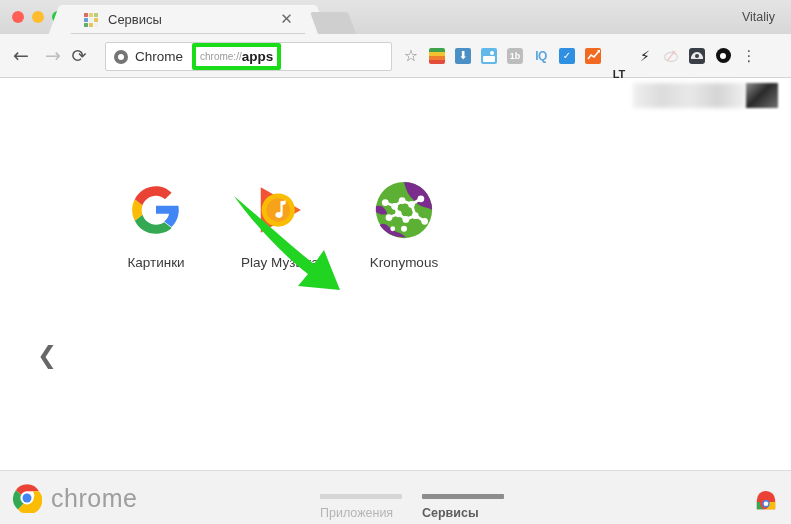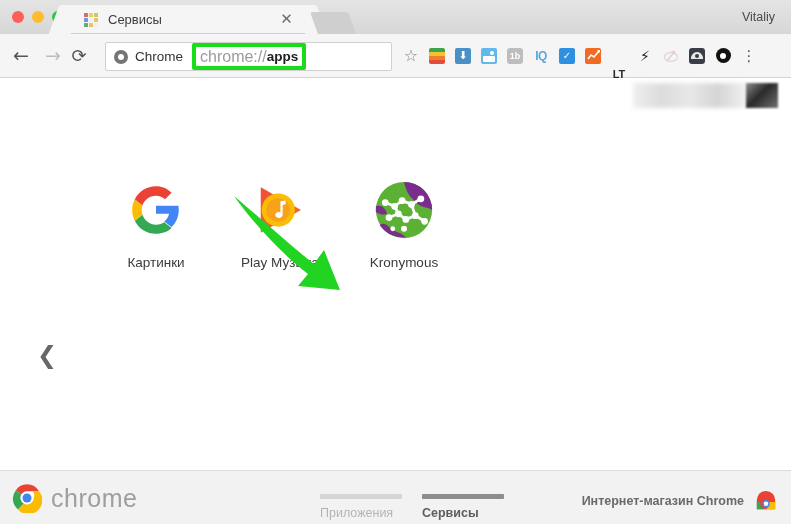--- a/index.html
+++ b/index.html
@@ -97,21 +97,21 @@
     border-radius:50%;background:#fff;
   }
   .omni-label{
     margin-left:7px;font-size:13.5px;color:#333;white-space:nowrap;
   }
   .url-highlight{
     margin-left:9px;border:4px solid #19dd19;background:#fff;
     height:19px;display:flex;align-items:center;padding:0 4px;
     border-radius:2px;
   }
-  .url-scheme{font-size:16px;color:#9b9b9b;}
+  .url-scheme{font-size:10px;color:#9b9b9b;}
   .url-path{font-size:13.5px;color:#202020;font-weight:bold;}
 
   
   .icons{position:absolute;left:398px;top:8px;height:27px;display:flex;align-items:center;gap:0;}
   .ic{width:26px;height:27px;display:flex;align-items:center;justify-content:center;position:relative;}
   .ic-star{color:#8a8a8a;font-size:16px;font-family:"DejaVu Sans",sans-serif;}
 
   .sq{width:16px;height:16px;border-radius:2px;position:relative;overflow:hidden;}
   .sq.books{background:#f3f3f3;}
   .sq.books i{display:block;height:4px;width:100%;}
@@ -410,21 +410,20 @@
       <span class="bar"></span>
       <span class="lbl">Приложения</span>
     </div>
     <div class="ftab active">
       <span class="bar"></span>
       <span class="lbl">Сервисы</span>
     </div>
   </div>
 
   <div class="webstore">
-    <span class="ws-label">Интернет-магазин Chrome</span>
     <svg class="ws-logo" viewBox="0 0 48 48">
       <path d="M4 22 A20 20 0 0 1 44 22 L44 42 L4 42 Z" fill="#ea4335"></path>
       <path d="M4 26 L4 42 L22 42 A12 12 0 0 1 12 26 Z" fill="#34a853"></path>
       <path d="M30 26 A12 12 0 0 1 22 42 L44 42 L44 26 Z" fill="#fbbc05"></path>
       <circle cx="24" cy="30" r="8" fill="#4285f4"></circle>
       <circle cx="24" cy="30" r="5" fill="#fff"></circle>
     </svg>
   </div>
 
 </div>

